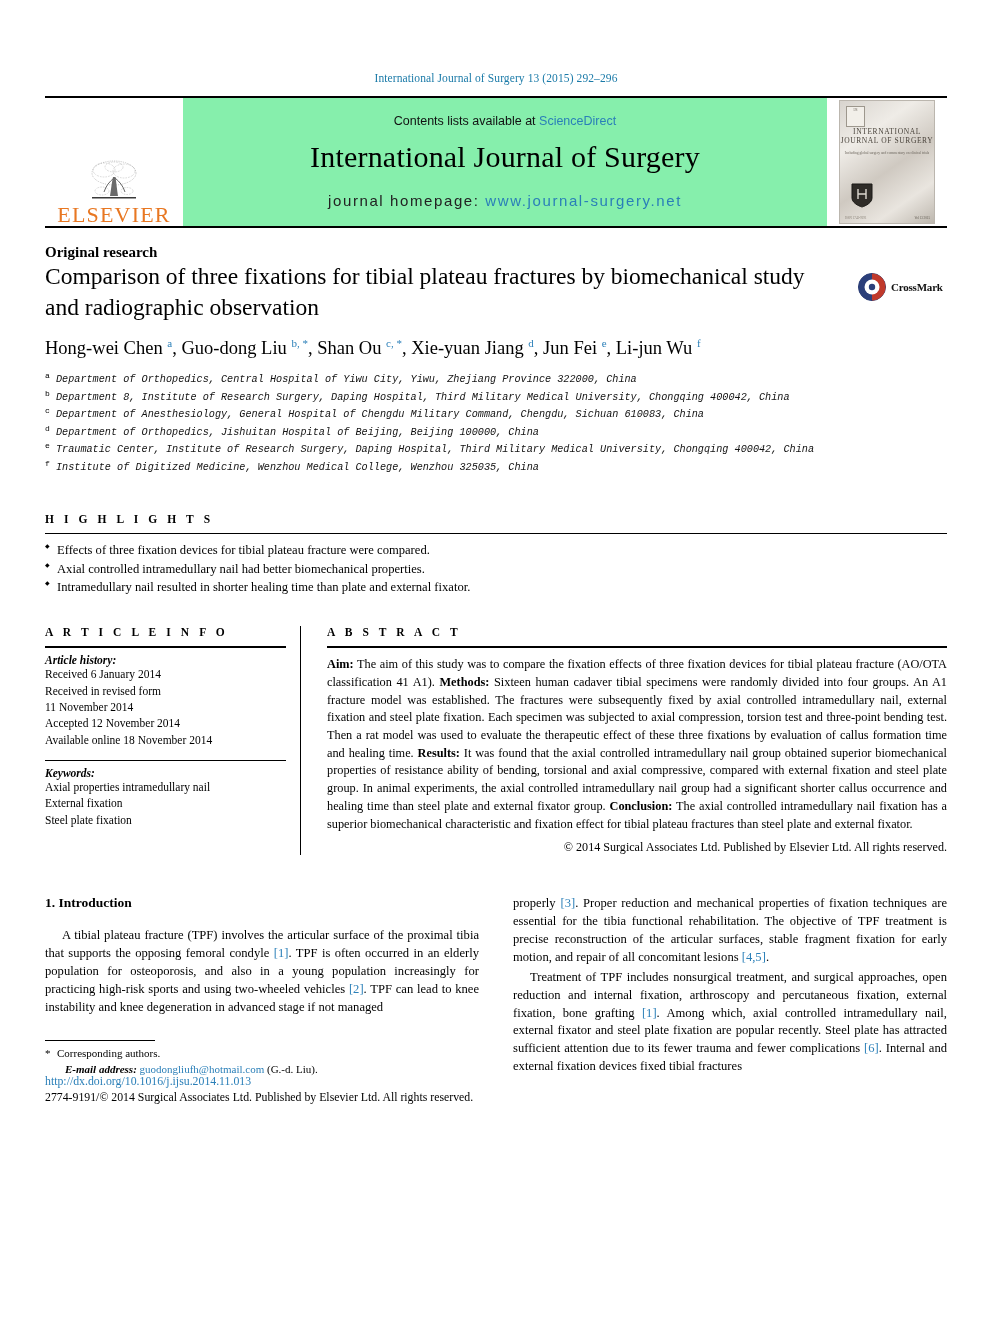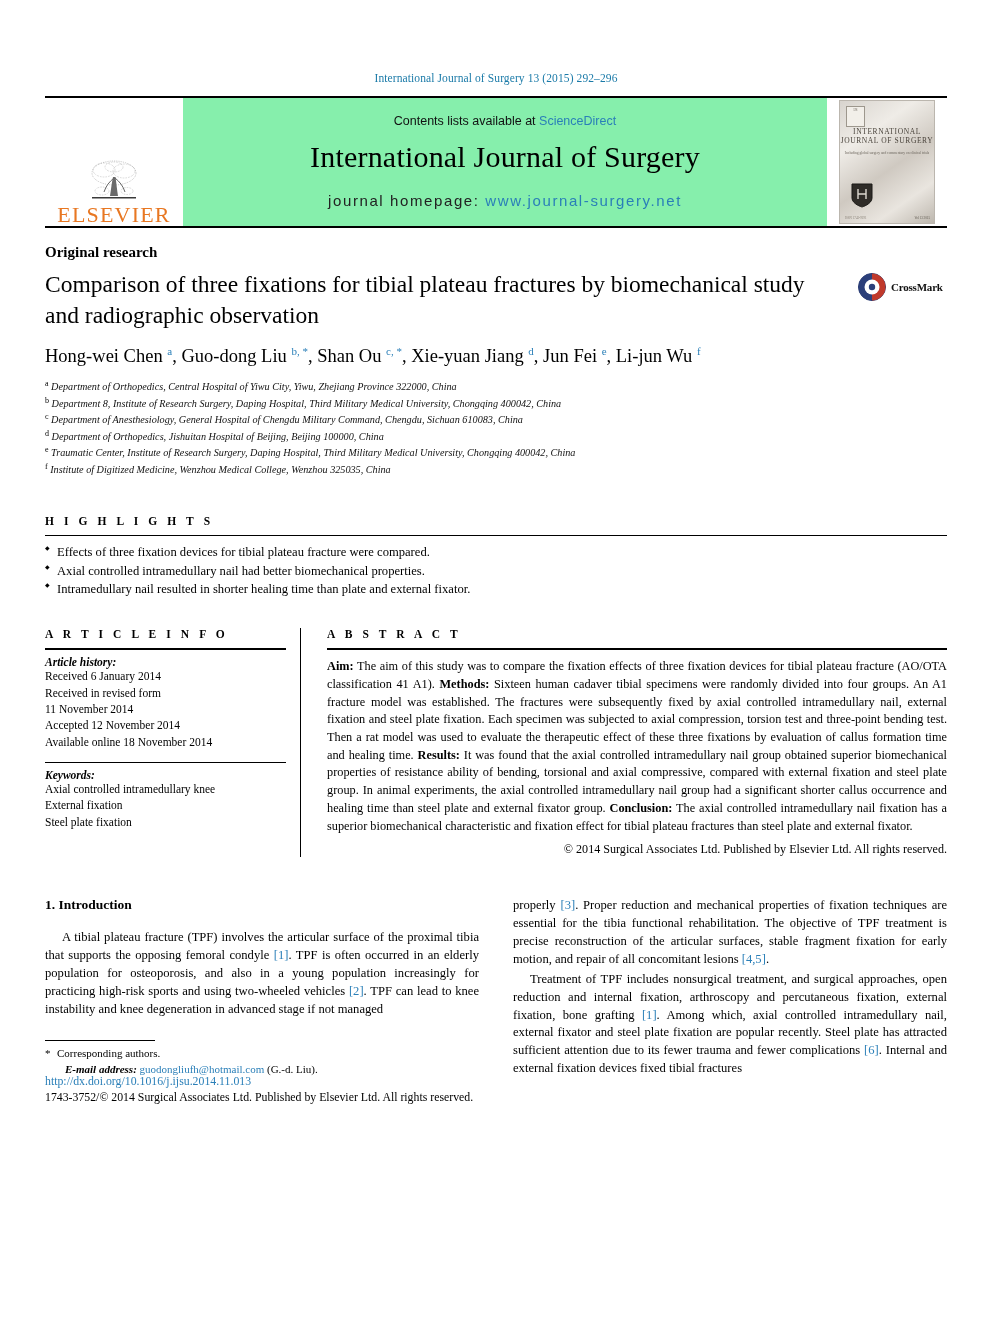--- a/index.html
+++ b/index.html
@@ -168,21 +168,21 @@
 
   
   .art-head {
     margin: 16px 45px 0 45px;
     position: relative;
   }
   .kicker {
     font-family: "Liberation Serif", serif;
     font-weight: bold;
     font-size: 15px;
-    margin-bottom: 8px;
+    margin-bottom: 0;
   }
   .title {
     font-family: "Liberation Serif", serif;
     font-size: 23.5px;
     line-height: 1.3;
     max-width: 760px;
     margin-bottom: 14px;
   }
   .crossmark {
     position: absolute;
@@ -214,21 +214,21 @@
     line-height: 1.35;
     margin-bottom: 9px;
   }
   .authors sup, .aff sup {
     color: #2a7fb8;
     font-size: 11px;
     vertical-align: super;
   }
   .aff-list { margin-top: 2px; }
   .aff {
-    font-family: Liberation Serif, serif;
+    font-family: Liberation Mono, monospace;
     font-style: italic;
     font-size: 10.2px;
     line-height: 1.48;
     color: #111;
   }
   .aff sup { font-style: normal; color:#000; font-size: 8px;}
 
   
   .section-label {
     font-family: "Liberation Serif", serif;
@@ -480,21 +480,21 @@
         <div class="info-head-it">Article history:</div>
         <div class="info-line">Received 6 January 2014</div>
         <div class="info-line">Received in revised form</div>
         <div class="info-line">11 November 2014</div>
         <div class="info-line">Accepted 12 November 2014</div>
         <div class="info-line">Available online 18 November 2014</div>
       </div>
       <div class="rule-med" style="margin-top:12px;"></div>
       <div class="info-block">
         <div class="info-head-it">Keywords:</div>
-        <div class="info-line">Axial controlled intramedullary knee</div>
+        <div class="info-line">Axial properties intramedullary nail</div>
         <div class="info-line">External fixation</div>
         <div class="info-line">Steel plate fixation</div>
       </div>
     </div>
 
     <div class="col-abs">
       <div class="section-label">A B S T R A C T</div>
       <div class="rule-heavy" style="margin-top:8px;"></div>
       <div class="abs-body">
         <b>Aim:</b><span> The aim of this study was to compare the fixation effects of three fixation devices for tibial plateau fracture (AO/OTA classification 41 A1). </span><b>Methods:</b><span> Sixteen human cadaver tibial specimens were randomly divided into four groups. An A1 fracture model was established. The fractures were subsequently fixed by axial controlled intramedullary nail, external fixation and steel plate fixation. Each specimen was subjected to axial compression, torsion test and three-point bending test. Then a rat model was used to evaluate the therapeutic effect of these three fixations by evaluation of callus formation time and healing time. </span><b>Results:</b><span> It was found that the axial controlled intramedullary nail group obtained superior biomechanical properties of resistance ability of bending, torsional and axial compressive, compared with external fixation and steel plate group. In animal experiments, the axial controlled intramedullary nail group had a significant shorter callus occurrence and healing time than steel plate and external fixator group. </span><b>Conclusion:</b><span> The axial controlled intramedullary nail fixation has a superior biomechanical characteristic and fixation effect for tibial plateau fractures than steel plate and external fixator.</span>
@@ -521,16 +521,16 @@
     </div>
     <div class="fn" style="padding-left:20px;">
       <i>E-mail address:</i>
       <span class="mail">guodongliufh@hotmail.com</span>
       <span>(G.-d. Liu).</span>
     </div>
   </div>
 
   <div class="pub-footer">
     <div class="doi">http://dx.doi.org/10.1016/j.ijsu.2014.11.013</div>
-    <div class="issn">1743-3752/© 2014 Surgical Associates Ltd. Published by Elsevier Ltd. All rights reserved.</div>
+    <div class="issn">2774-9191/© 2014 Surgical Associates Ltd. Published by Elsevier Ltd. All rights reserved.</div>
   </div>
 
 </div>
 
 </body></html>

